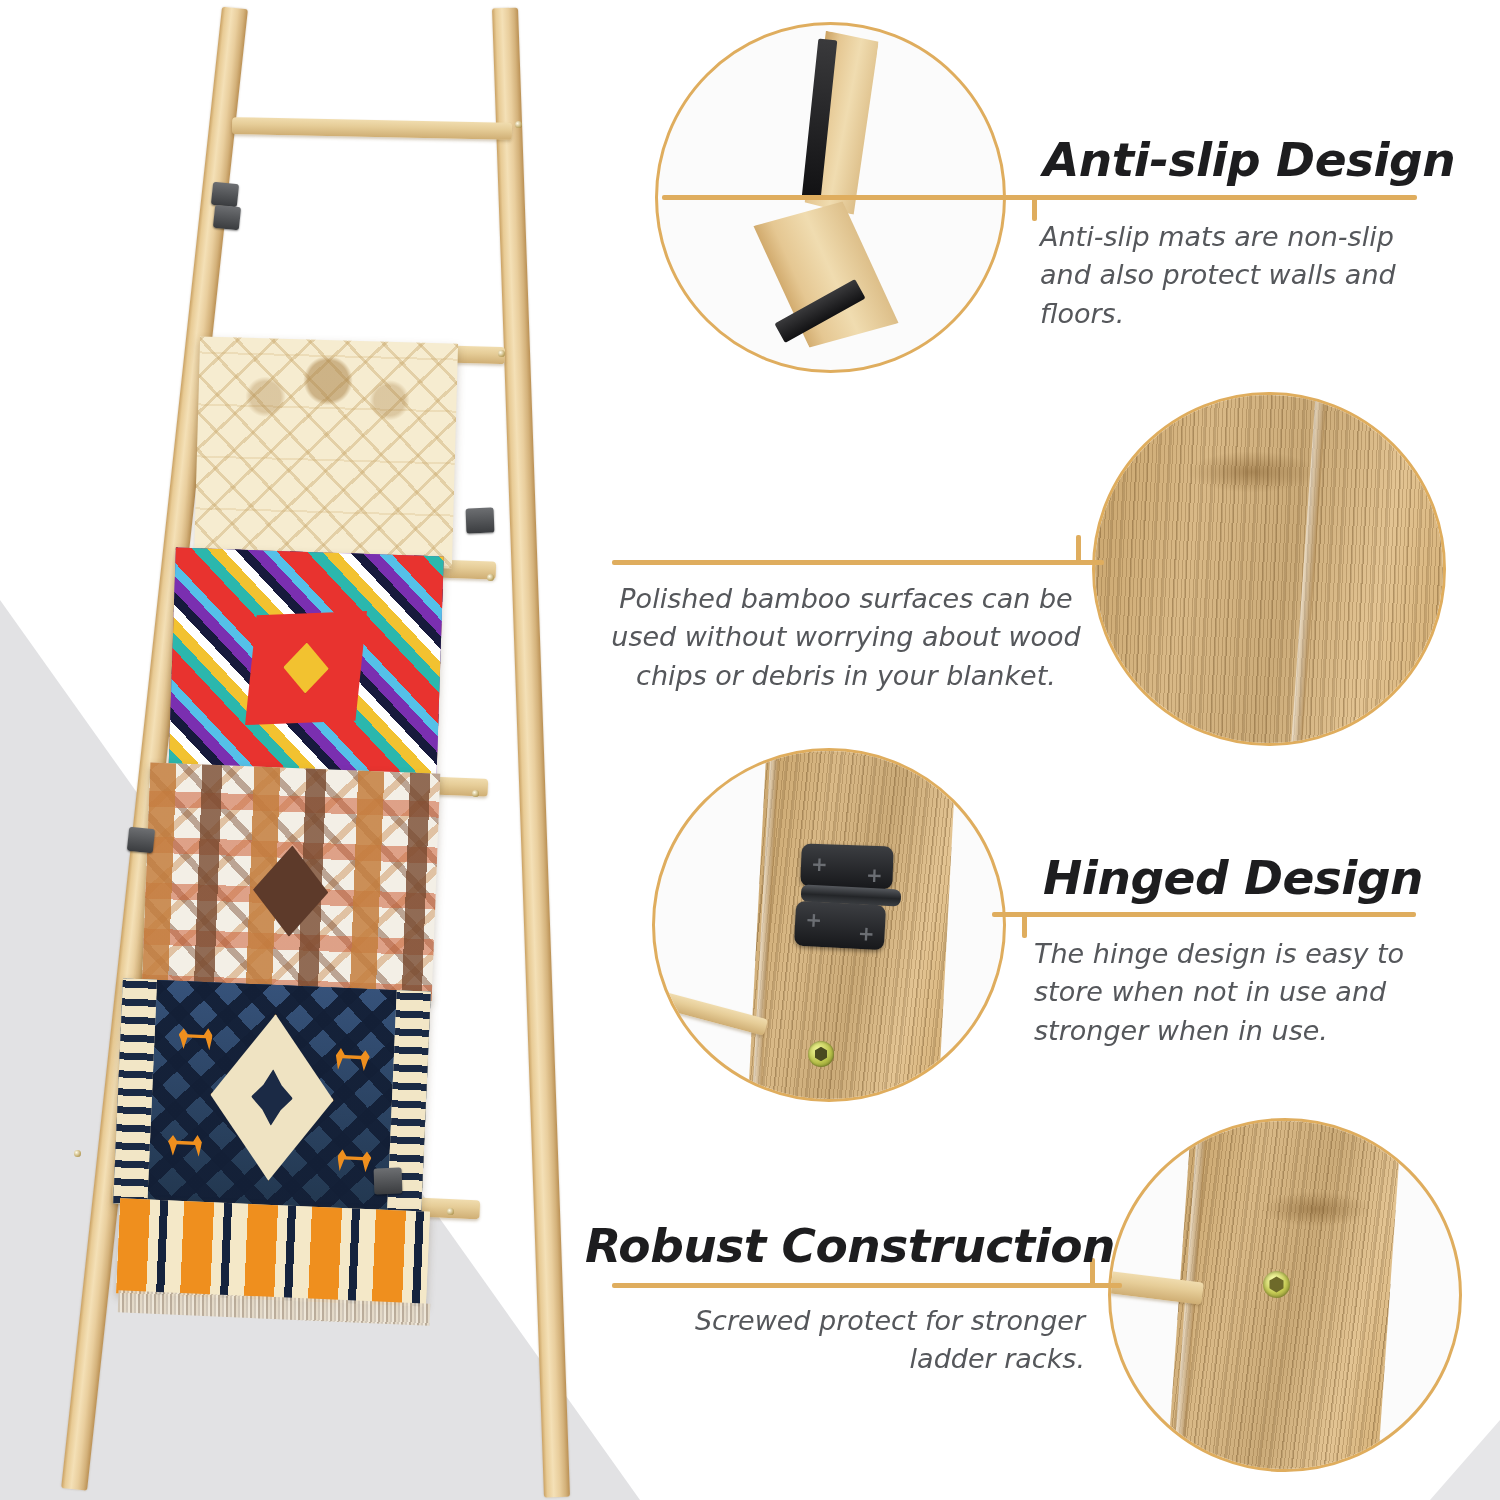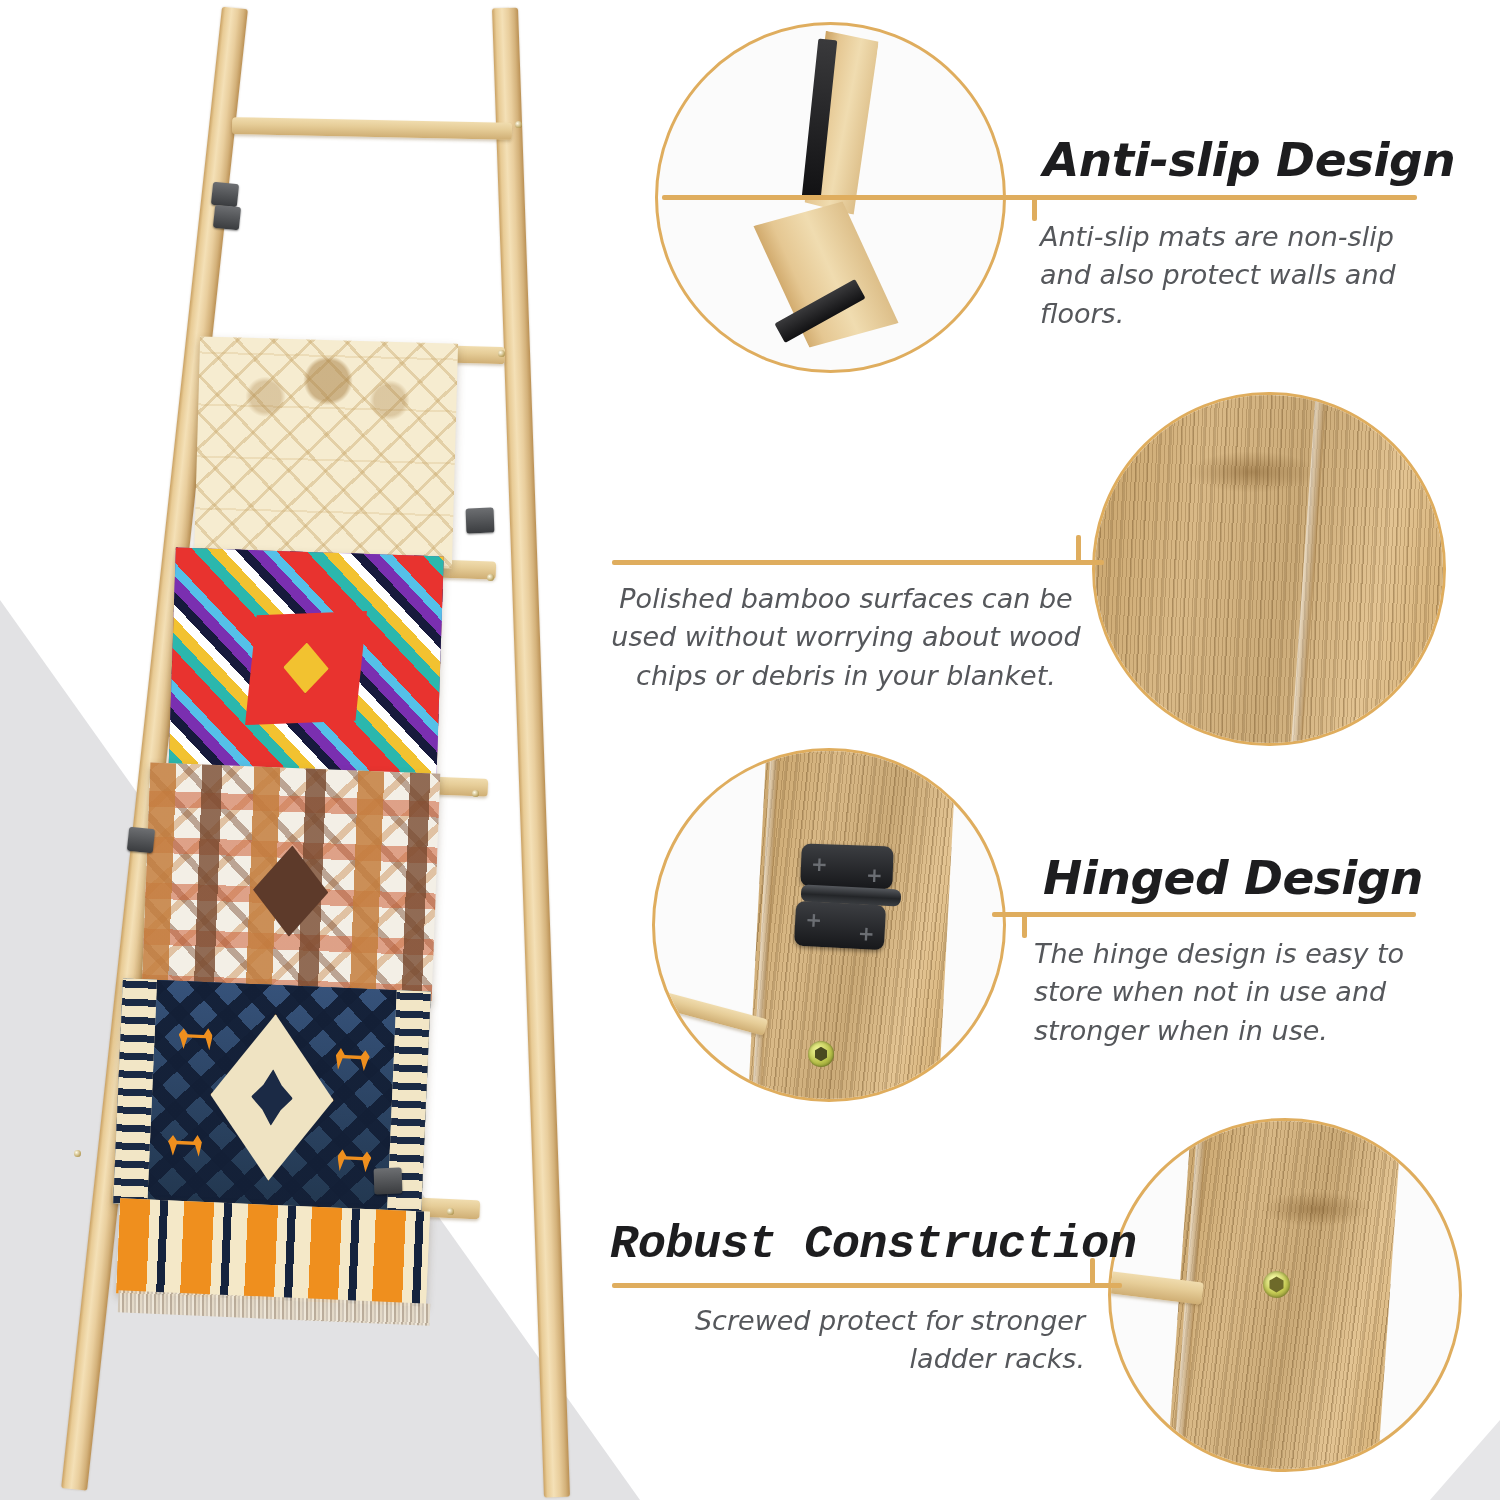--- a/index.html
+++ b/index.html
@@ -275,16 +275,16 @@
     <div class="bamboo-fill" style="left:68px;top:-40px;width:210px;height:440px;transform:rotate(4deg);"></div>
     <div class="bamboo-seam" style="left:74px;top:-40px;width:10px;height:440px;transform:rotate(4deg);"></div>
     <div class="bamboo-node" style="left:150px;top:70px;width:110px;height:36px;"></div>
     <div class="rung" style="left:-18px;top:155px;width:110px;height:22px;transform:rotate(7deg);"></div>
     <div class="gold-screw" style="left:152px;top:150px;width:27px;height:27px;">
         <i></i>
       </div>
   </div>
   <div class="gold-line" style="left:612px;top:1283px;width:510px;"></div>
   <div class="gold-vline" style="left:1090px;top:1258px;height:27px;"></div>
-  <div class="feat-title" style="left:610px;top:1218px;font-family:Liberation Mono, monospace;">Robust Construction</div>
+  <div class="feat-title" style="left:585px;top:1218px;">Robust Construction</div>
   <div class="feat-body" style="left:640px;top:1302px;width:445px;text-align:right;">Screwed protect for stronger ladder racks.</div>
 
 </div>
 
 </body></html>

